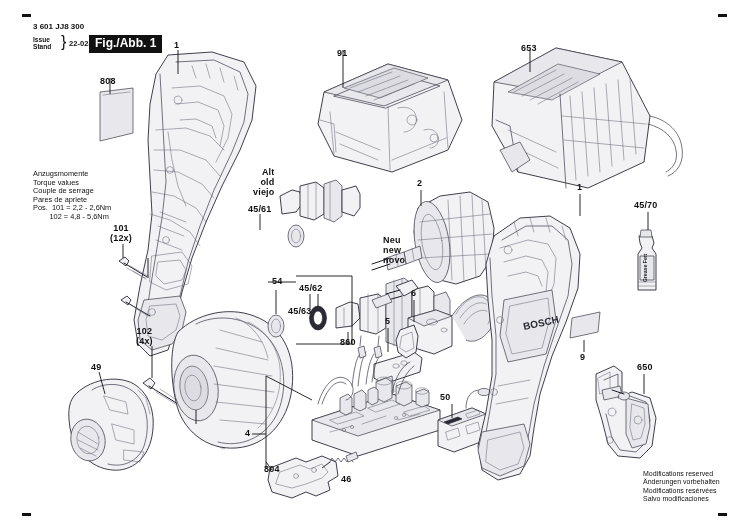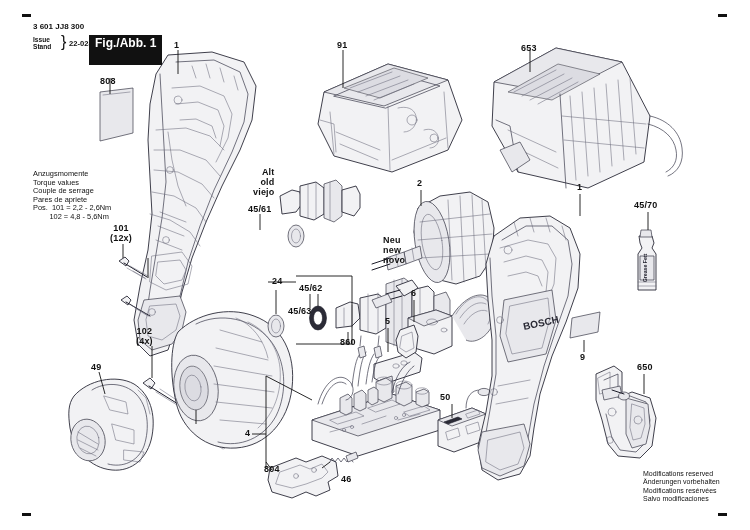--- a/index.html
+++ b/index.html
@@ -15,21 +15,21 @@
   }
   .blocktext{
     position:absolute;font-size:7.4px;line-height:8.6px;color:#111;
     white-space:pre;font-weight:normal;
   }
   .hdr-code{position:absolute;font-size:8px;font-weight:bold;color:#111;white-space:pre;}
   .hdr-issue{position:absolute;font-size:6.6px;font-weight:bold;line-height:7.4px;color:#111;white-space:pre;}
   .hdr-date{position:absolute;font-size:7.6px;font-weight:bold;color:#111;white-space:pre;}
   .figbox{
     position:absolute;background:#111;color:#fff;font-weight:bold;
-    font-size:12px;padding:2px 6px 15px 6px;letter-spacing:0;line-height:13px;
+    font-size:12px;padding:2px 6px 3px 6px;letter-spacing:0;line-height:13px;
   }
   .footer{
     position:absolute;font-size:7px;line-height:8.4px;color:#111;
     white-space:pre;text-align:left;
   }
   svg{display:block;}
   .ol{fill:none;stroke:#1b1b28;stroke-width:1;stroke-linejoin:round;stroke-linecap:round;}
   .ol2{fill:none;stroke:#3a3a4a;stroke-width:.7;stroke-linejoin:round;stroke-linecap:round;}
   .ol3{fill:none;stroke:#6a6a7a;stroke-width:.55;stroke-linejoin:round;stroke-linecap:round;}
   .fillg{fill:#f2f2f4;stroke:#2a2a38;stroke-width:.9;stroke-linejoin:round;}
@@ -407,25 +407,25 @@
 novo</div>
 
 <div class="lbl" style="left:174px;top:40px;">1</div>
 <div class="lbl" style="left:100px;top:76px;">808</div>
 <div class="lbl" style="left:110px;top:223px;text-align:center;">101
 (12x)</div>
 <div class="lbl" style="left:136px;top:326px;text-align:center;">102
 (4x)</div>
 <div class="lbl" style="left:91px;top:362px;">49</div>
 <div class="lbl" style="left:248px;top:204px;">45/61</div>
-<div class="lbl" style="left:272px;top:276px;">24</div>
+<div class="lbl" style="left:272px;top:276px;">54</div>
 <div class="lbl" style="left:299px;top:283px;">45/62</div>
 <div class="lbl" style="left:288px;top:294px;margin-top:12px;">45/63</div>
 <div class="lbl" style="left:340px;top:337px;">860</div>
-<div class="lbl" style="left:337px;top:40px;text-align:center;">91</div>
+<div class="lbl" style="left:337px;top:48px;text-align:center;">91</div>
 <div class="lbl" style="left:521px;top:43px;">653</div>
 <div class="lbl" style="left:417px;top:178px;">2</div>
 <div class="lbl" style="left:385px;top:316px;">5</div>
 <div class="lbl" style="left:411px;top:288px;">6</div>
 <div class="lbl" style="left:245px;top:428px;">4</div>
 <div class="lbl" style="left:264px;top:464px;">804</div>
 <div class="lbl" style="left:341px;top:474px;">46</div>
 <div class="lbl" style="left:440px;top:392px;">50</div>
 <div class="lbl" style="left:577px;top:182px;">1</div>
 <div class="lbl" style="left:580px;top:352px;">9</div>

